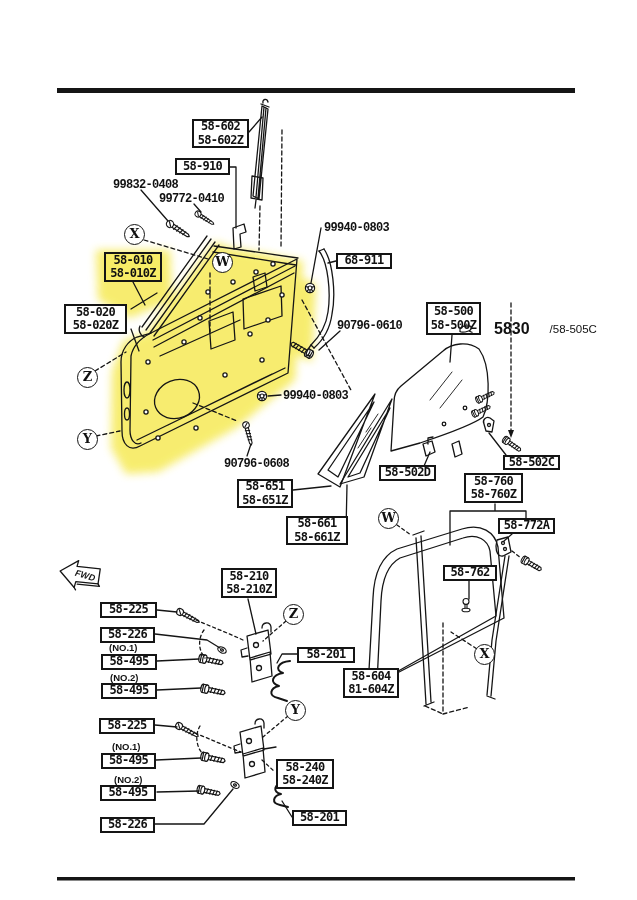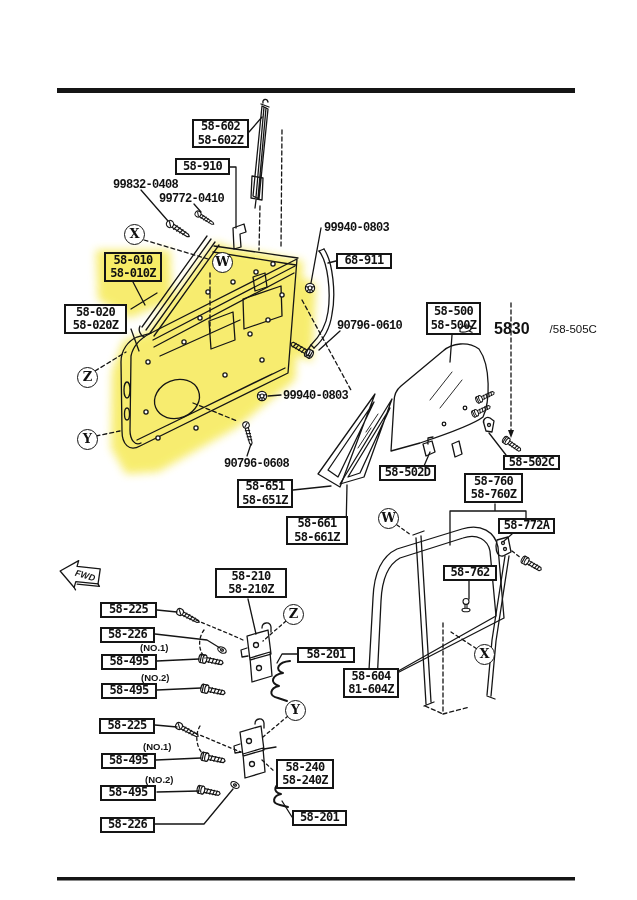--- a/index.html
+++ b/index.html
@@ -6,21 +6,21 @@
   #page{position:relative;width:637px;height:900px;background:#ffffff;overflow:hidden;
         font-family:"DejaVu Sans Mono",monospace;}
   #art{position:absolute;left:0;top:0;}
   .box{position:absolute;border:2px solid #151515;background:#fff;box-sizing:border-box;
        display:flex;flex-direction:column;justify-content:center;align-items:center;
        font-weight:bold;font-size:12px;line-height:1.1;letter-spacing:-0.7px;color:#111;
        padding:0 12px;white-space:nowrap;z-index:3;}
   .box.hl{background:#f7ec67;}
   .plain{position:absolute;font-weight:bold;font-size:12px;letter-spacing:-0.7px;color:#111;
          white-space:nowrap;z-index:3;font-family:Liberation Mono, monospace;}
-  .plain.small{font-family:"Liberation Sans",sans-serif;font-size:9.5px;letter-spacing:0;margin-left:31px;}
+  .plain.small{font-family:"Liberation Sans",sans-serif;font-size:9.5px;letter-spacing:0;}
   .vmark{position:absolute;width:21px;height:21px;border:1.7px solid #151515;border-radius:50%;
          background:#fff;box-sizing:border-box;text-align:center;z-index:3;
          font-family:"DejaVu Serif",serif;font-weight:bold;font-size:13px;line-height:17px;color:#111;}
   #refnote{position:absolute;left:458px;top:280px;display:flex;align-items:center;gap:20px;z-index:3;margin-top:40px;}
   #refnote .code{font-family:"Liberation Sans",sans-serif;font-weight:bold;font-size:16px;color:#111;}
   #refnote .suffix{font-family:"Liberation Sans",sans-serif;font-size:11.5px;color:#111;}
 </style>
 </head>
 <body>
 
@@ -246,21 +246,21 @@
       <span>58-651Z</span>
     </div>
 <div class="box" style="left:286px;top:516px;width:62px;height:29px">
       <span>58-661</span>
       <span>58-661Z</span>
     </div>
 <div class="box" style="left:464px;top:473px;width:59px;height:30px">
       <span>58-760</span>
       <span>58-760Z</span>
     </div>
-<div class="box" style="left:215px;top:568px;width:72px;height:30px">
+<div class="box" style="left:221px;top:568px;width:56px;height:30px">
       <span>58-210</span>
       <span>58-210Z</span>
     </div>
 <div class="box" style="left:276px;top:759px;width:58px;height:30px">
       <span>58-240</span>
       <span>58-240Z</span>
     </div>
 <div class="box" style="left:343px;top:668px;width:56px;height:30px">
       <span>58-604</span>
       <span>81-604Z</span>

